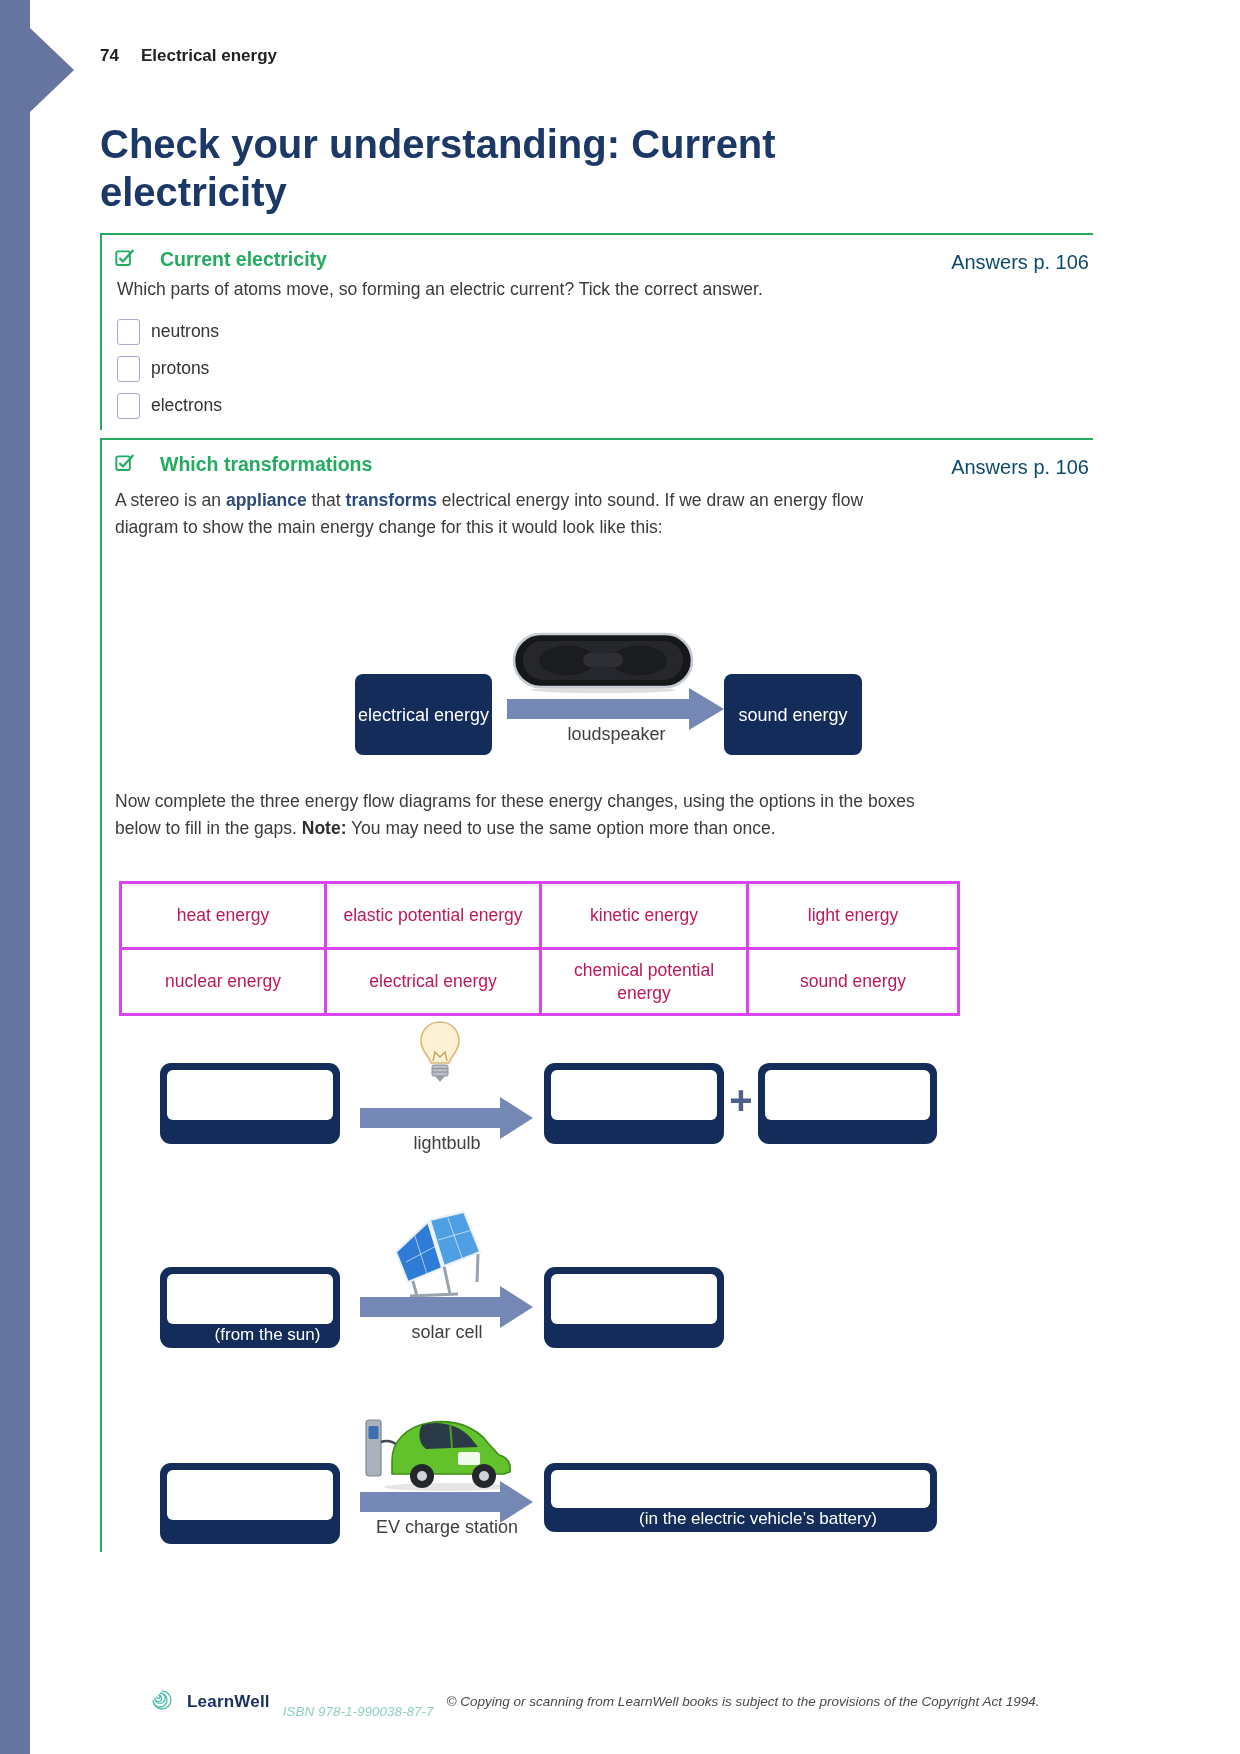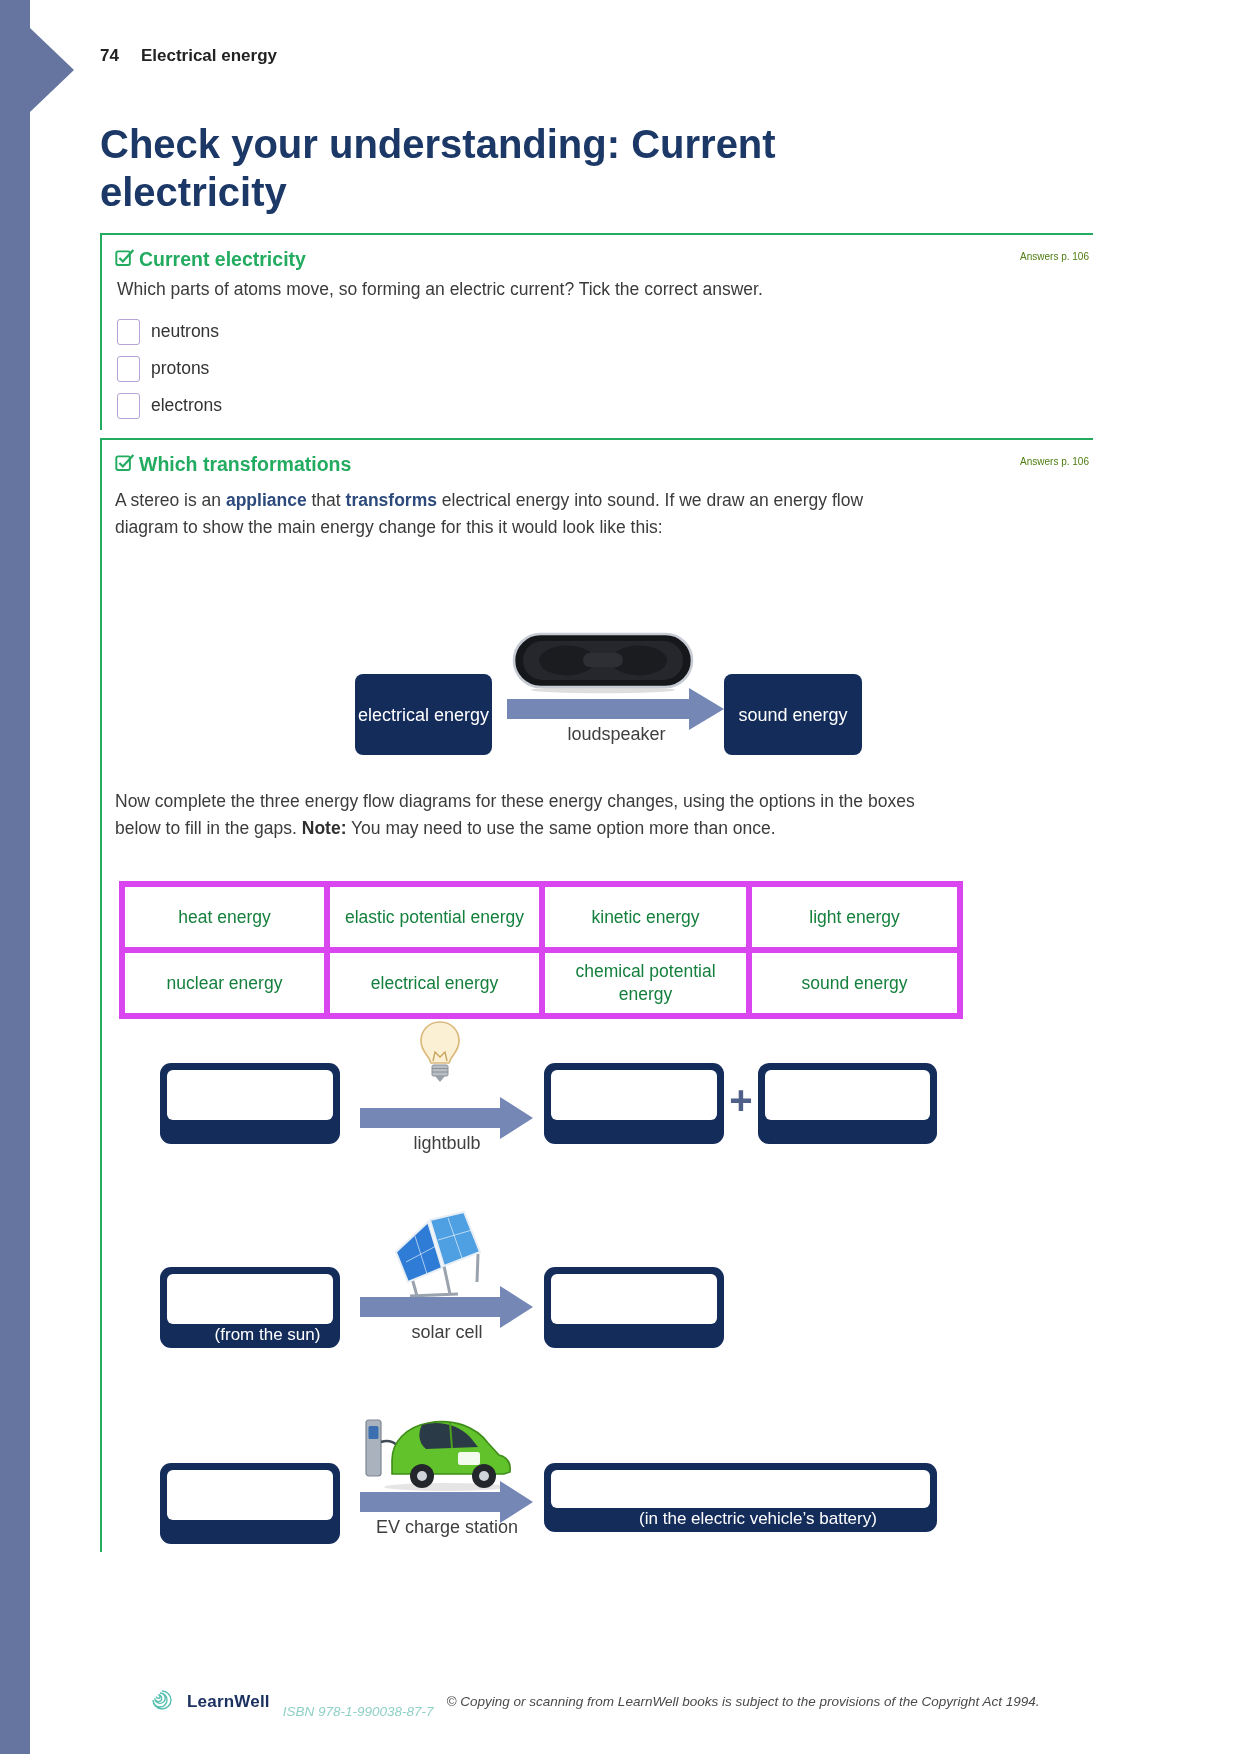--- a/index.html
+++ b/index.html
@@ -13,41 +13,41 @@
   .running-head{position:absolute;left:100px;top:46px;display:flex;gap:22px;align-items:baseline;
                 font-size:17px;font-weight:bold;color:#222;}
   
   h1.title{position:absolute;left:100px;top:120px;width:810px;margin:0;
            font-size:40px;line-height:48px;font-weight:bold;color:#1c3867;}
   
   .qbox{position:absolute;left:100px;width:993px;border-top:2px solid #23ab60;border-left:2px solid #23ab60;box-sizing:border-box;}
   .qbox1{top:233px;height:197px;}
   .qbox2{top:438px;height:1114px;}
   .sec-head{display:flex;justify-content:space-between;align-items:flex-start;padding:12px 4px 0 13px;}
-  .sec-head-left{display:flex;align-items:center;gap:3px;}
+  .sec-head-left{display:flex;align-items:center;gap:24px;}
   .sec-title{font-size:19.5px;font-weight:bold;color:#23ab60;}
-  .answers-ref{font-size:10px;color:#4d7c0f;padding-top:4px;}
+  .answers-ref{font-size:20px;color:#0c4a6e;padding-top:4px;}
   .question{position:absolute;left:15px;top:277px;font-size:17.5px;color:#3b3b3b;}
   .choices{position:absolute;left:15px;top:312px;}
   .choice-row{display:flex;align-items:center;gap:11px;height:37px;}
   .checkbox{width:23px;height:26px;border:1.6px solid #b5a3d6;border-radius:3px;background:#fff;box-sizing:border-box;}
   .choice-label{font-size:17.5px;color:#333;}
   
   .para{position:absolute;font-size:17.5px;line-height:27px;color:#3b3b3b;margin:0;}
   .bold-navy{font-weight:bold;color:#2d4a7c;}
   .bold-dark{font-weight:bold;color:#2f2f2f;margin-top:13px;}
   
   .energy-box{position:absolute;background:#132c5a;border-radius:8px;display:flex;align-items:center;justify-content:center;
               text-align:center;color:#fff;font-size:18px;line-height:24px;font-weight:500;}
   .flow-arrow{position:absolute;}
   .flow-label{position:absolute;text-align:center;font-size:18px;color:#3f3f3f;}
   
   table.options{position:absolute;left:17px;top:441px;width:838px;border-collapse:collapse;table-layout:fixed;}
-  table.options td{border:6px solid #d946ef;height:66px;text-align:center;vertical-align:middle;
-                   font-size:17.5px;color:#15803d;line-height:23px;padding:2px 10px;box-sizing:border-box;}
+  table.options td{border:3px solid #d946ef;height:66px;text-align:center;vertical-align:middle;
+                   font-size:17.5px;color:#be185d;line-height:23px;padding:2px 10px;box-sizing:border-box;}
   
   .answer-box{position:absolute;background:#132c5a;border-radius:11px;}
   .answer-fill{position:absolute;left:7px;top:7px;right:7px;bottom:24px;background:#fff;border-radius:6px;}
   .box-caption{position:absolute;left:0;right:0;bottom:1px;height:22px;text-align:center;
                color:#fff;font-size:17px;font-weight:500;padding-left:35px;}
   .plus-sign{position:absolute;font-size:40px;font-weight:bold;color:#4e5f8a;text-align:center;}
   .fig{position:absolute;}
   
   .footer{position:absolute;left:150px;top:1684px;display:flex;align-items:center;gap:13px;}
   .brand{font-size:17px;font-weight:600;color:#1c3160;letter-spacing:.2px;}

